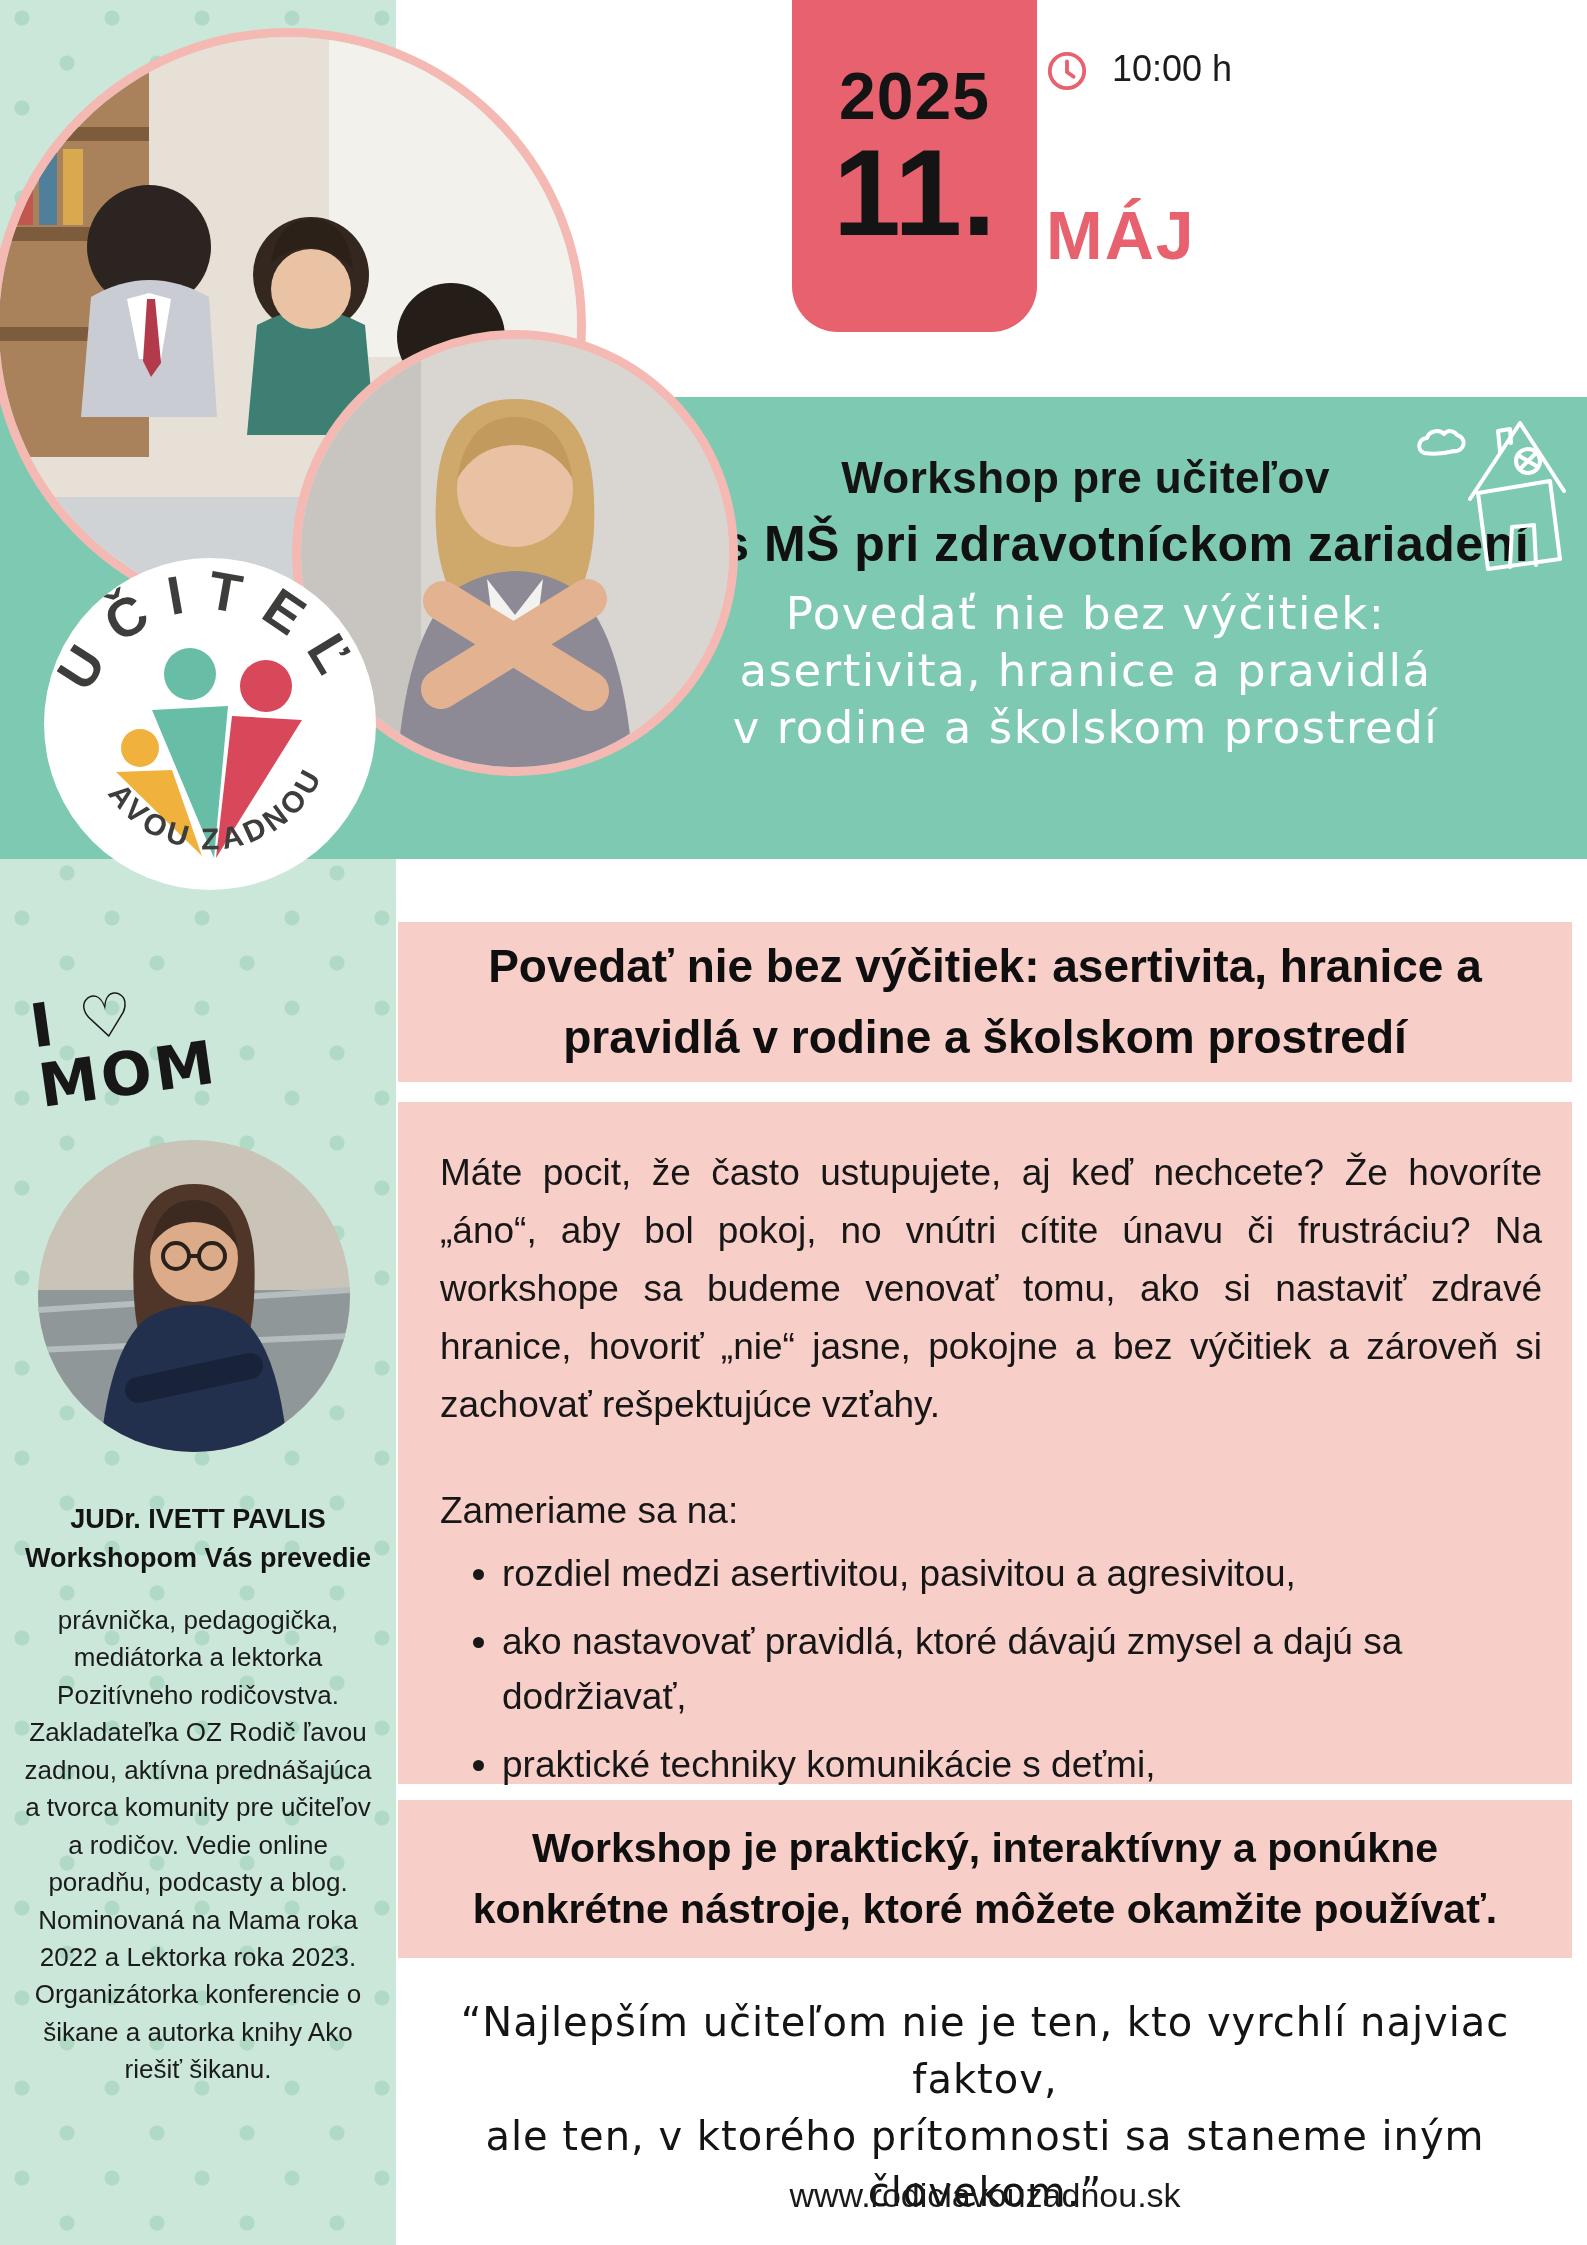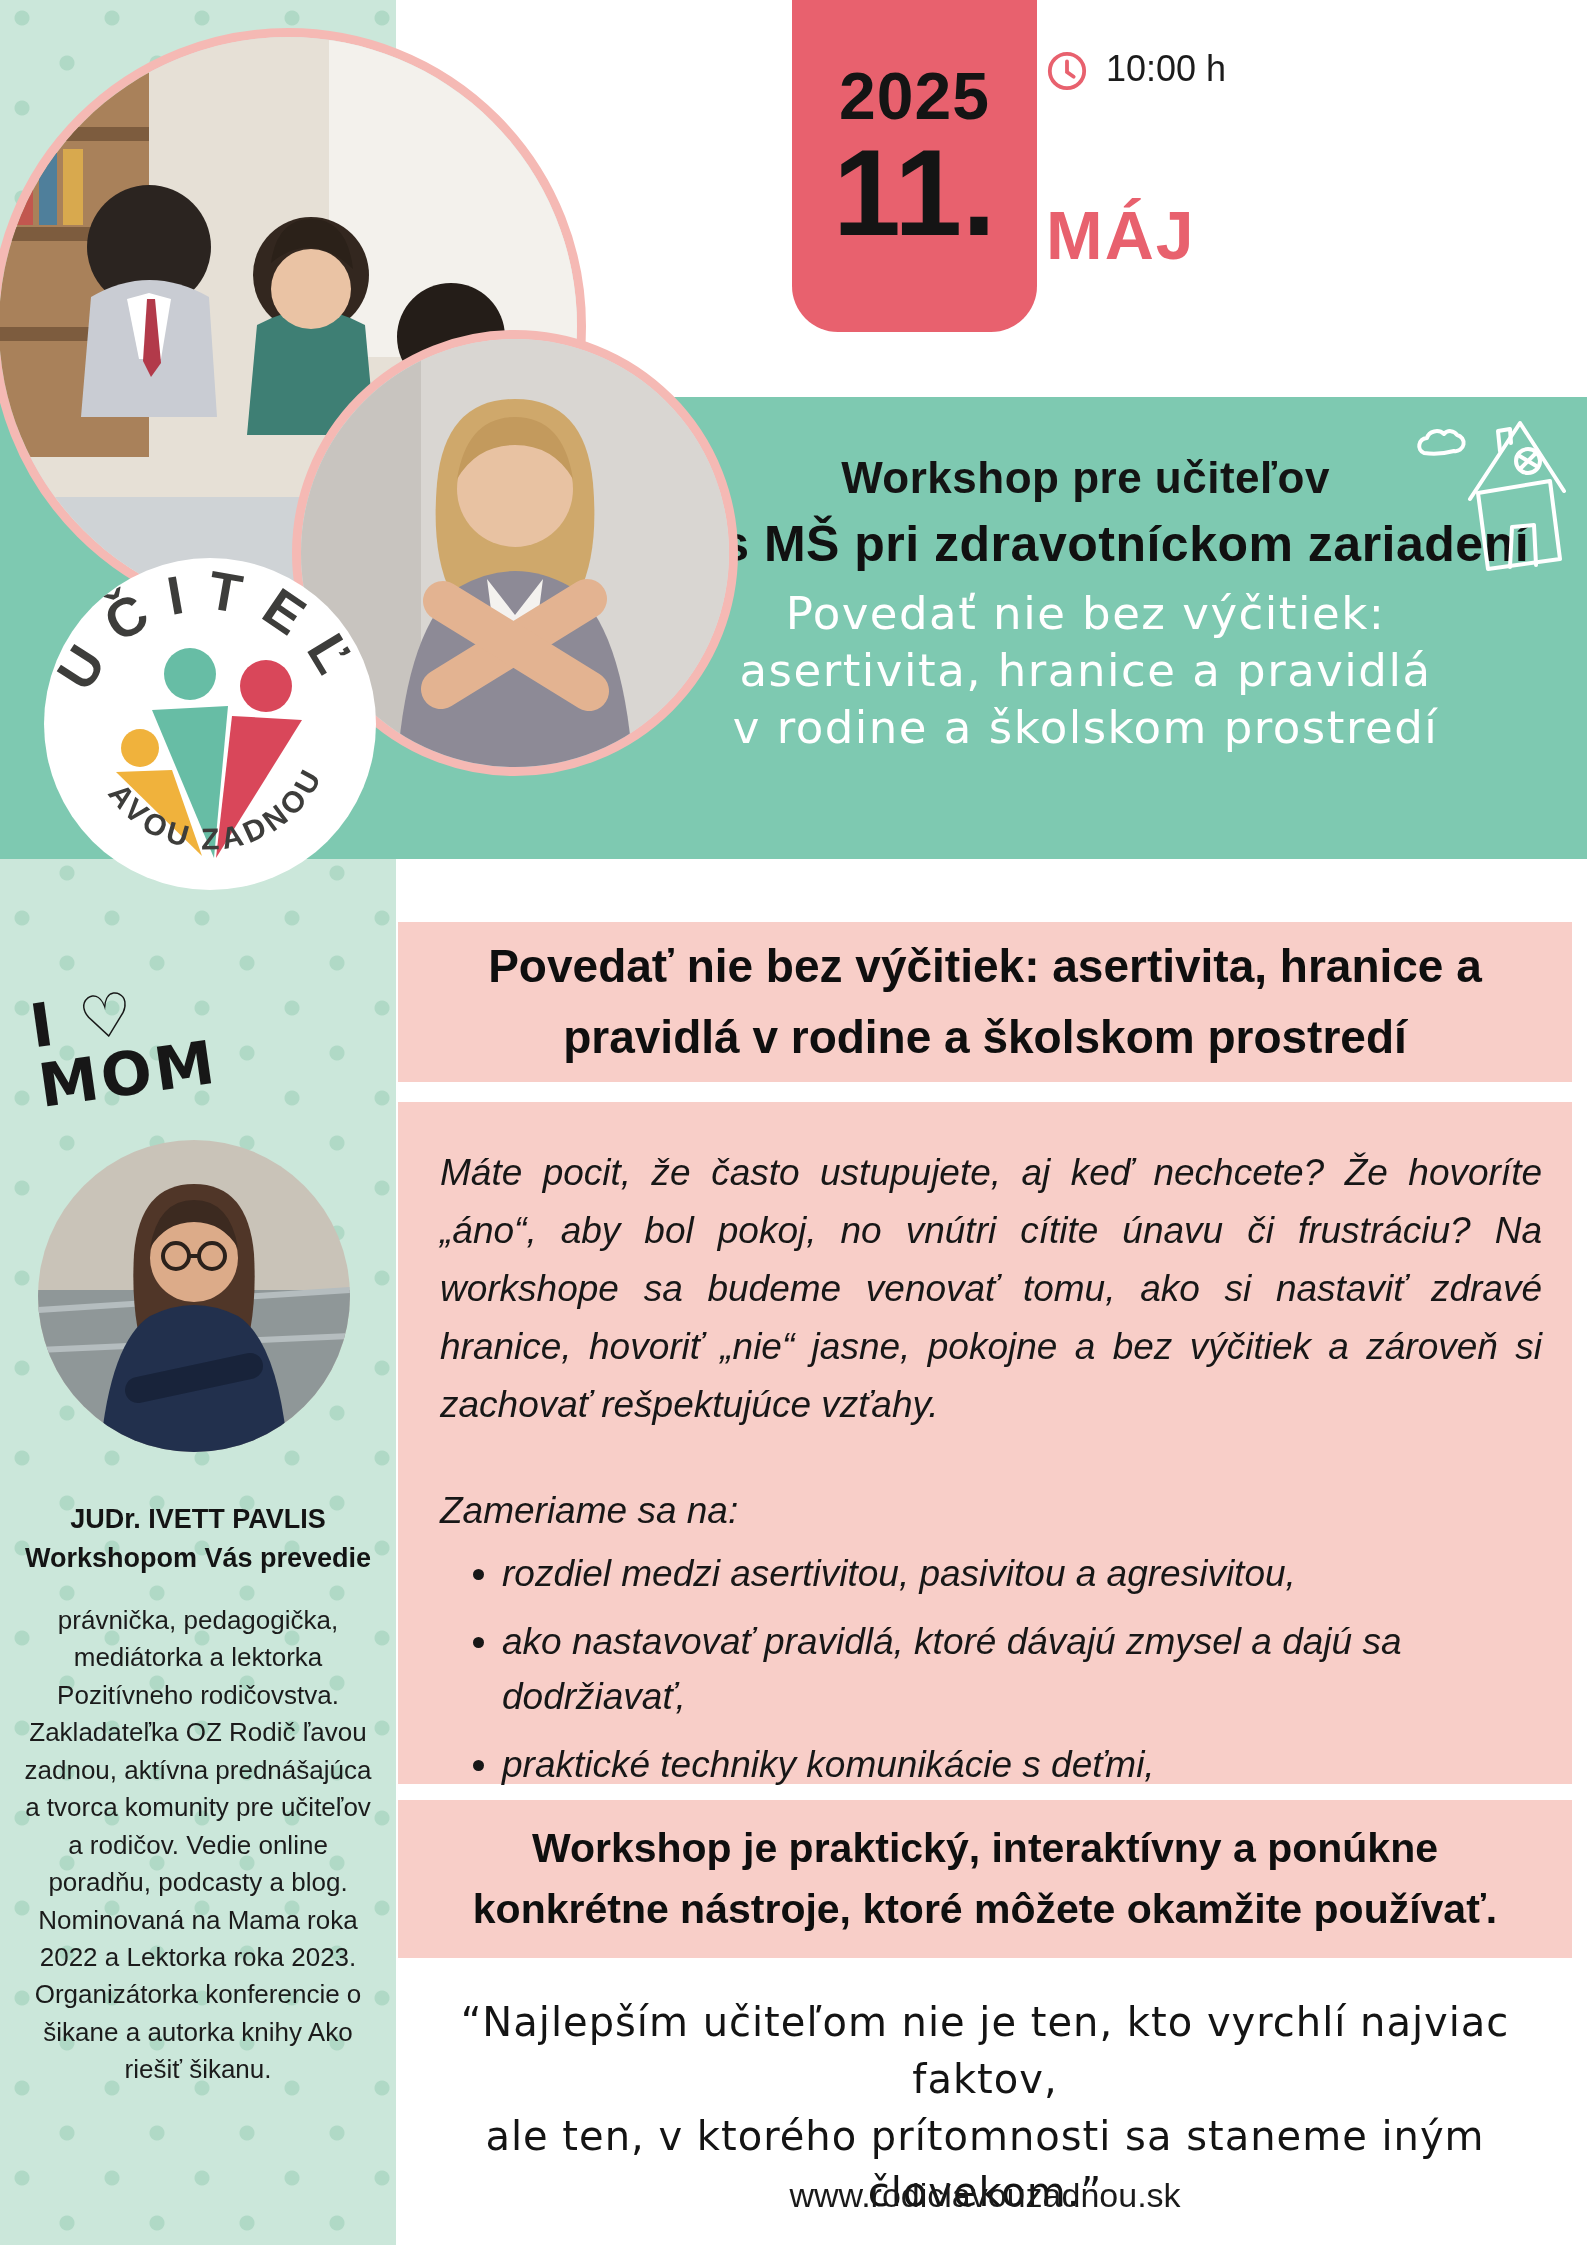--- a/index.html
+++ b/index.html
@@ -27,21 +27,21 @@
   .handwrite{font-family:"DejaVu Sans", sans-serif;}
   .house{position:absolute;left:1408px;top:10px;width:175px;height:175px;}
   
   .date-badge{
     position:absolute;left:792px;top:0;width:245px;height:332px;
     background:#e8616e;border-radius:0 0 46px 46px;z-index:3;text-align:center;
   }
   .badge-year{font-size:66px;font-weight:800;color:#141414;margin-top:58px;letter-spacing:1px;}
   .badge-day{font-size:122px;font-weight:800;color:#141414;line-height:.95;margin-top:2px;}
   .event-info{position:absolute;left:1046px;top:48px;z-index:3;}
-  .info-row{display:flex;align-items:flex-start;gap:18px;margin-bottom:6px;}
+  .info-row{display:flex;align-items:flex-start;gap:24px;margin-bottom:6px;}
   .info-icon{flex:0 0 auto;margin-top:2px;}
   .info-text{font-size:36px;color:#1c1c1c;line-height:1.18;}
   .month{position:absolute;left:1046px;top:196px;font-size:68px;font-weight:800;color:#e8616e;letter-spacing:2px;z-index:3;}
   
   .photo-circle{position:absolute;border-radius:50%;border:9px solid #f5b9b4;overflow:hidden;background:#ddd;}
   .circle-classroom{left:-10px;top:28px;width:578px;height:578px;z-index:4;}
   .circle-woman{left:292px;top:330px;width:428px;height:428px;z-index:5;}
   .circle-logo{position:absolute;left:44px;top:558px;width:332px;height:332px;z-index:6;}
   .photo-circle svg{display:block;width:100%;height:100%;}
   
@@ -51,21 +51,21 @@
        overflow:hidden;z-index:2;}
   .speaker-photo svg{display:block;width:100%;height:100%;}
   .speaker-intro{position:absolute;left:0;top:1500px;width:396px;text-align:center;z-index:2;
        font-size:27px;font-weight:700;line-height:1.45;color:#141414;}
   .bio{position:absolute;left:18px;top:1602px;width:360px;text-align:center;z-index:2;
        font-size:26px;line-height:1.44;color:#1b1b1b;}
   
   .main{position:absolute;left:398px;top:0;width:1174px;height:2245px;z-index:2;}
   .pink{background:#f8cec8;}
   .block-title{position:absolute;left:0;top:922px;width:1174px;height:160px;display:flex;align-items:center;justify-content:center;text-align:center;padding:0 46px;box-sizing:border-box;font-size:46px;font-weight:800;line-height:1.55;color:#0f0f0f;}
-  .block-body{position:absolute;left:0;top:1102px;width:1174px;height:682px;box-sizing:border-box;padding:42px 30px 0 42px;font-style:italic;}
+  .block-body{position:absolute;left:0;top:1102px;width:1174px;height:682px;box-sizing:border-box;padding:42px 30px 0 42px;}
   .intro{font-size:37px;line-height:1.57;text-align:justify;color:#171717;}
   .focus-heading{margin-top:56px;font-size:37px;color:#171717;}
   .focus-list{margin:14px 0 0 0;padding-left:62px;}
   .focus-item{font-size:37px;line-height:1.5;color:#171717;margin-bottom:12px;max-width:990px;}
   .block-cta{position:absolute;left:0;top:1800px;width:1174px;height:158px;display:flex;align-items:center;justify-content:center;text-align:center;padding:0 40px;box-sizing:border-box;font-size:41px;font-weight:800;line-height:1.5;color:#0f0f0f;}
   .quote{position:absolute;left:0;top:1994px;width:1174px;text-align:center;font-size:40px;line-height:1.42;color:#141414;letter-spacing:1px;}
   .quote-author{margin-top:16px;font-size:37px;}
   .website{position:absolute;left:0;top:2176px;width:1174px;text-align:center;font-size:34px;color:#1a1a1a;}
 </style>
 </head>

